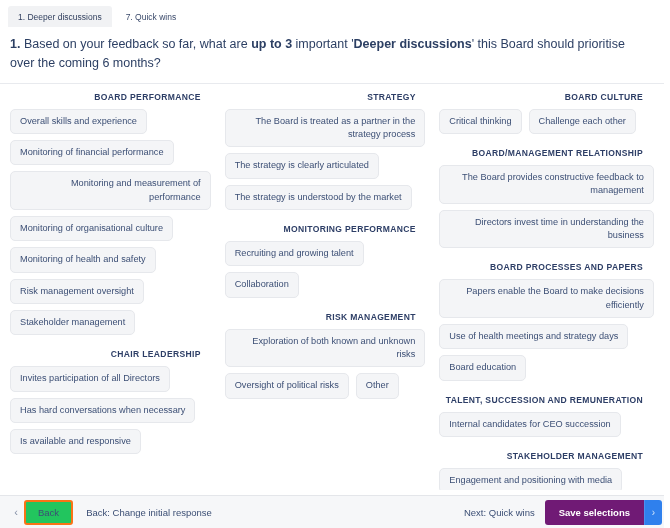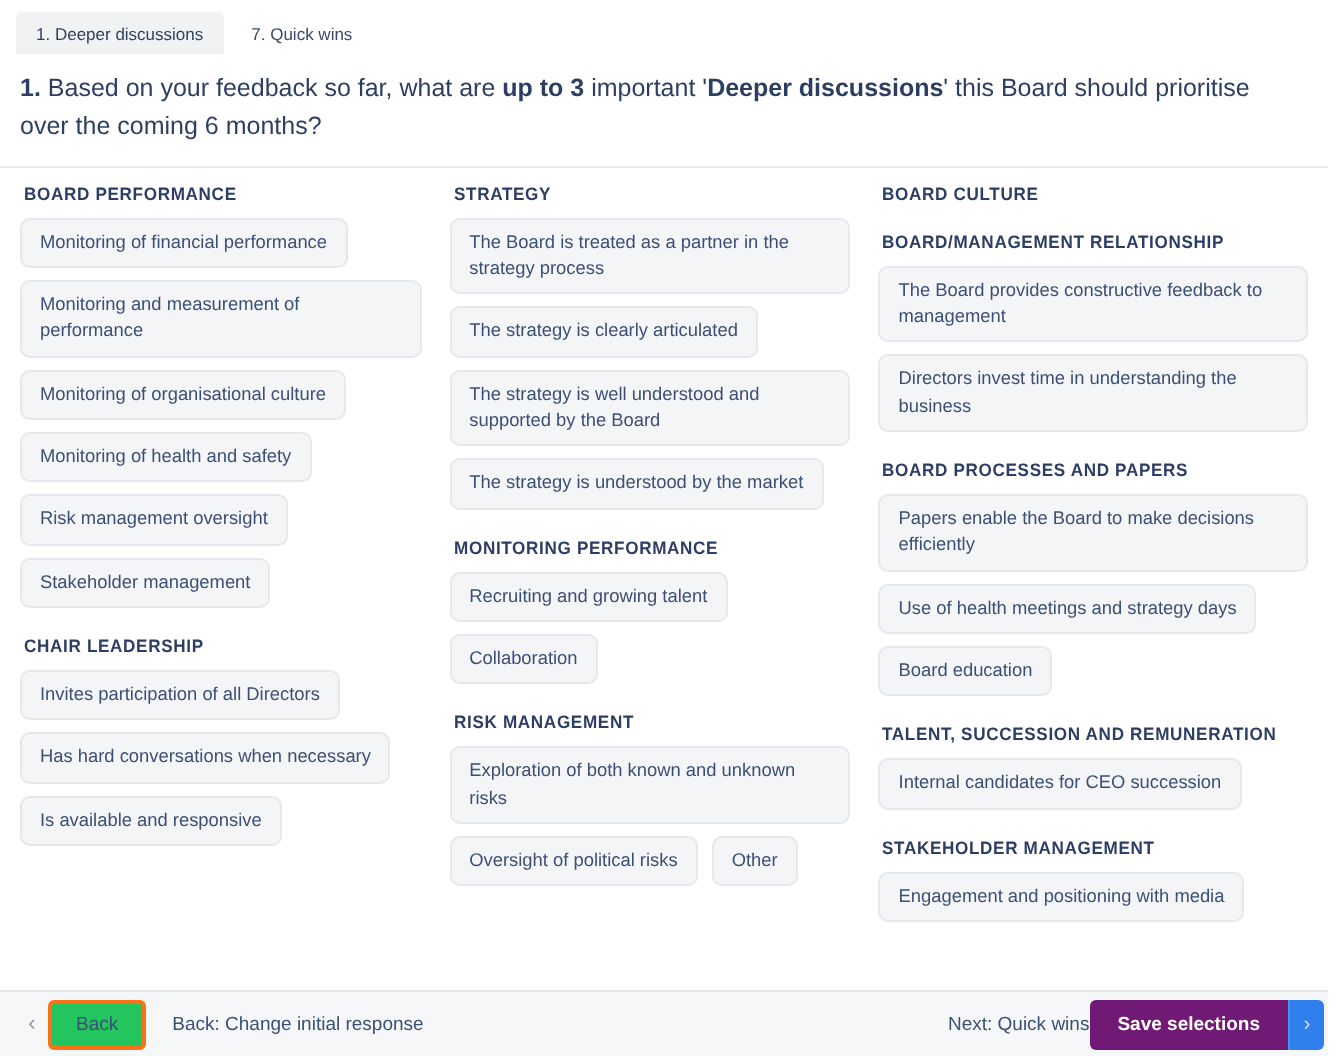--- a/index.html
+++ b/index.html
@@ -60,20 +60,21 @@
   .columns {
     display: flex;
     padding: 8px 10px 0 10px;
     gap: 0px;
     height: 406px;
     overflow: hidden;
   }
   .col {
     width: 33.33%;
     padding-right: 14px;
+    text-align: right;
   }
   .col:last-child { padding-right: 0; }
 
   .section { margin-bottom: 14px; }
   .section-title {
     font-size: 9px;
     font-weight: 700;
     letter-spacing: 0.35px;
     color: #2d3e66;
     text-transform: uppercase;
@@ -139,20 +140,21 @@
     font-size: 9.5px;
     color: #3c4f75;
     margin-left: 13px;
     white-space: nowrap;
     text-align: center;
   }
   .footer-right {
     margin-left: auto;
     display: flex;
     align-items: center;
+    gap: 10px;
   }
   .next-hint {
     font-size: 9.5px;
     color: #3c4f75;
     white-space: nowrap;
   }
   .save-group {
     display: flex;
     align-items: stretch;
     border-radius: 3px;
@@ -193,20 +195,21 @@
 
   <div class="question-wrap">
     <div class="question" id="question"><b>1.</b><span> Based on your feedback so far, what are </span><b>up to 3</b><span> important '</span><b>Deeper discussions</b><span>' this Board should prioritise over the coming 6 months?</span></div>
   </div>
 
   <div class="columns" id="columns">
       <div class="col">
         <div class="section">
           <div class="section-title">BOARD PERFORMANCE</div>
           <div class="chips">
+            <div class="chip">Overall skills and experience</div>
             <div class="chip">Monitoring of financial performance</div>
             <div class="chip">Monitoring and measurement of performance</div>
             <div class="chip">Monitoring of organisational culture</div>
             <div class="chip">Monitoring of health and safety</div>
             <div class="chip">Risk management oversight</div>
             <div class="chip">Stakeholder management</div>
           </div>
         </div>
         <div class="section">
           <div class="section-title">CHAIR LEADERSHIP</div>
@@ -216,21 +219,20 @@
             <div class="chip">Is available and responsive</div>
           </div>
         </div>
       </div>
       <div class="col">
         <div class="section">
           <div class="section-title">STRATEGY</div>
           <div class="chips">
             <div class="chip">The Board is treated as a partner in the strategy process</div>
             <div class="chip">The strategy is clearly articulated</div>
-            <div class="chip">The strategy is well understood and supported by the Board</div>
             <div class="chip">The strategy is understood by the market</div>
           </div>
         </div>
         <div class="section">
           <div class="section-title">MONITORING PERFORMANCE</div>
           <div class="chips">
             <div class="chip">Recruiting and growing talent</div>
             <div class="chip">Collaboration</div>
           </div>
         </div>
@@ -239,20 +241,24 @@
           <div class="chips">
             <div class="chip">Exploration of both known and unknown risks</div>
             <div class="chip">Oversight of political risks</div>
             <div class="chip">Other</div>
           </div>
         </div>
       </div>
       <div class="col">
         <div class="section">
           <div class="section-title">BOARD CULTURE</div>
+          <div class="chips">
+            <div class="chip">Critical thinking</div>
+            <div class="chip">Challenge each other</div>
+          </div>
         </div>
         <div class="section">
           <div class="section-title">BOARD/MANAGEMENT RELATIONSHIP</div>
           <div class="chips">
             <div class="chip">The Board provides constructive feedback to management</div>
             <div class="chip">Directors invest time in understanding the business</div>
           </div>
         </div>
         <div class="section">
           <div class="section-title">BOARD PROCESSES AND PAPERS</div>

